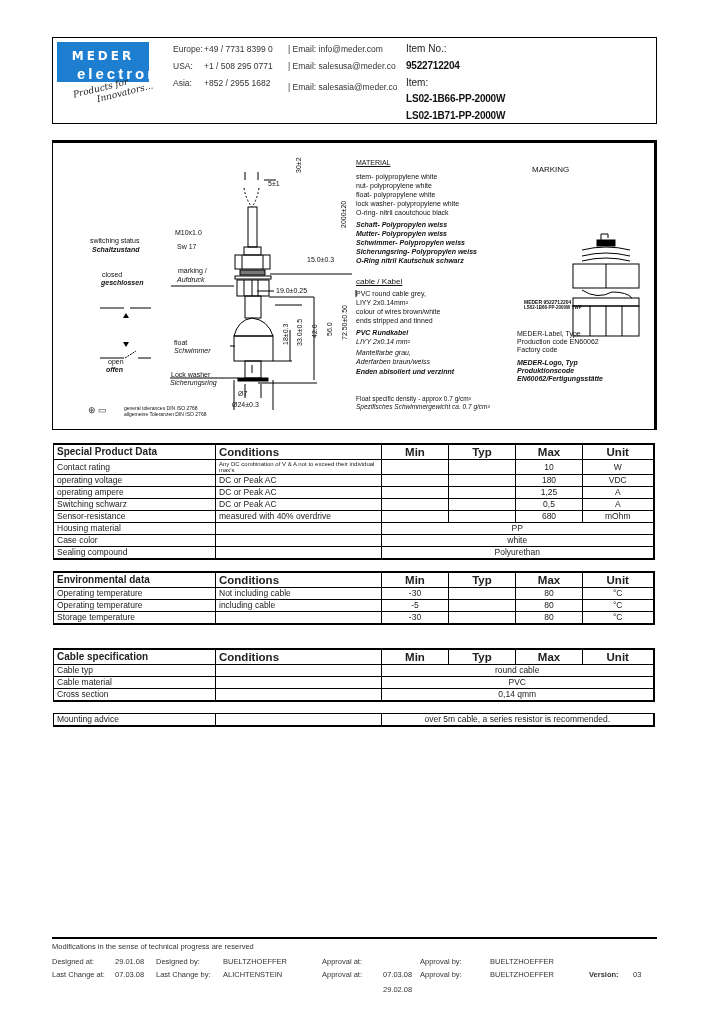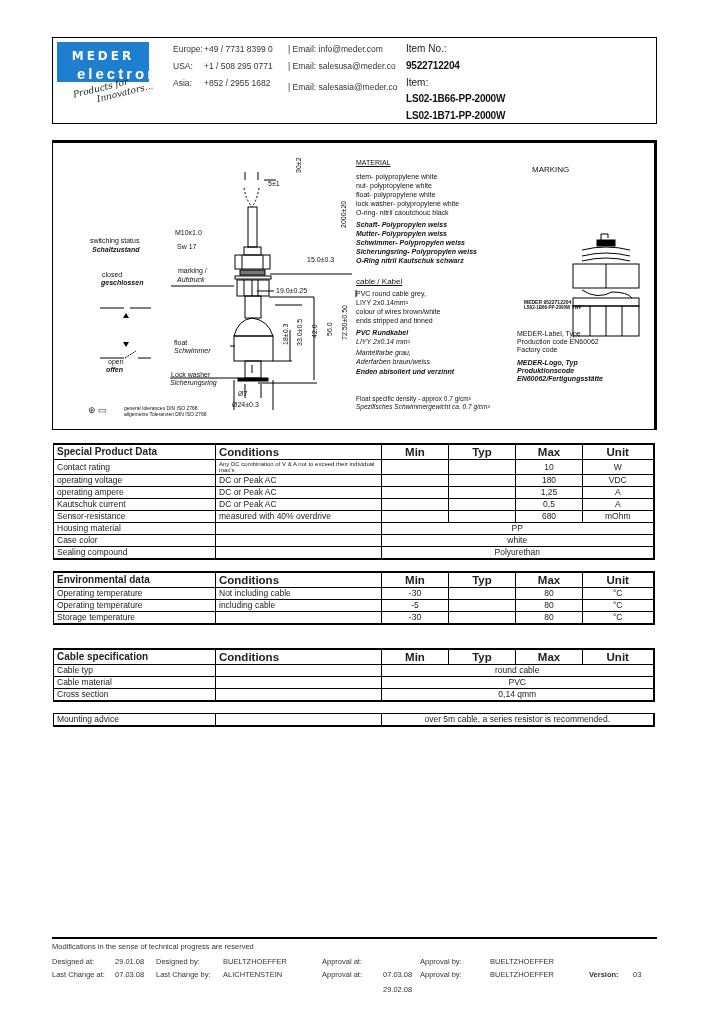--- a/index.html
+++ b/index.html
@@ -233,21 +233,21 @@
   </tr>
   <tr>
     <td>operating ampere</td>
     <td>DC or Peak AC</td>
     <td class="c"></td>
     <td class="c"></td>
     <td class="c">1,25</td>
     <td class="c">A</td>
   </tr>
   <tr>
-    <td>Kautschuk current</td>
+    <td>Switching schwarz</td>
     <td>DC or Peak AC</td>
     <td class="c"></td>
     <td class="c"></td>
     <td class="c">0,5</td>
     <td class="c">A</td>
   </tr>
   <tr>
     <td>Sensor-resistance</td>
     <td>measured with 40% overdrive</td>
     <td class="c"></td>

